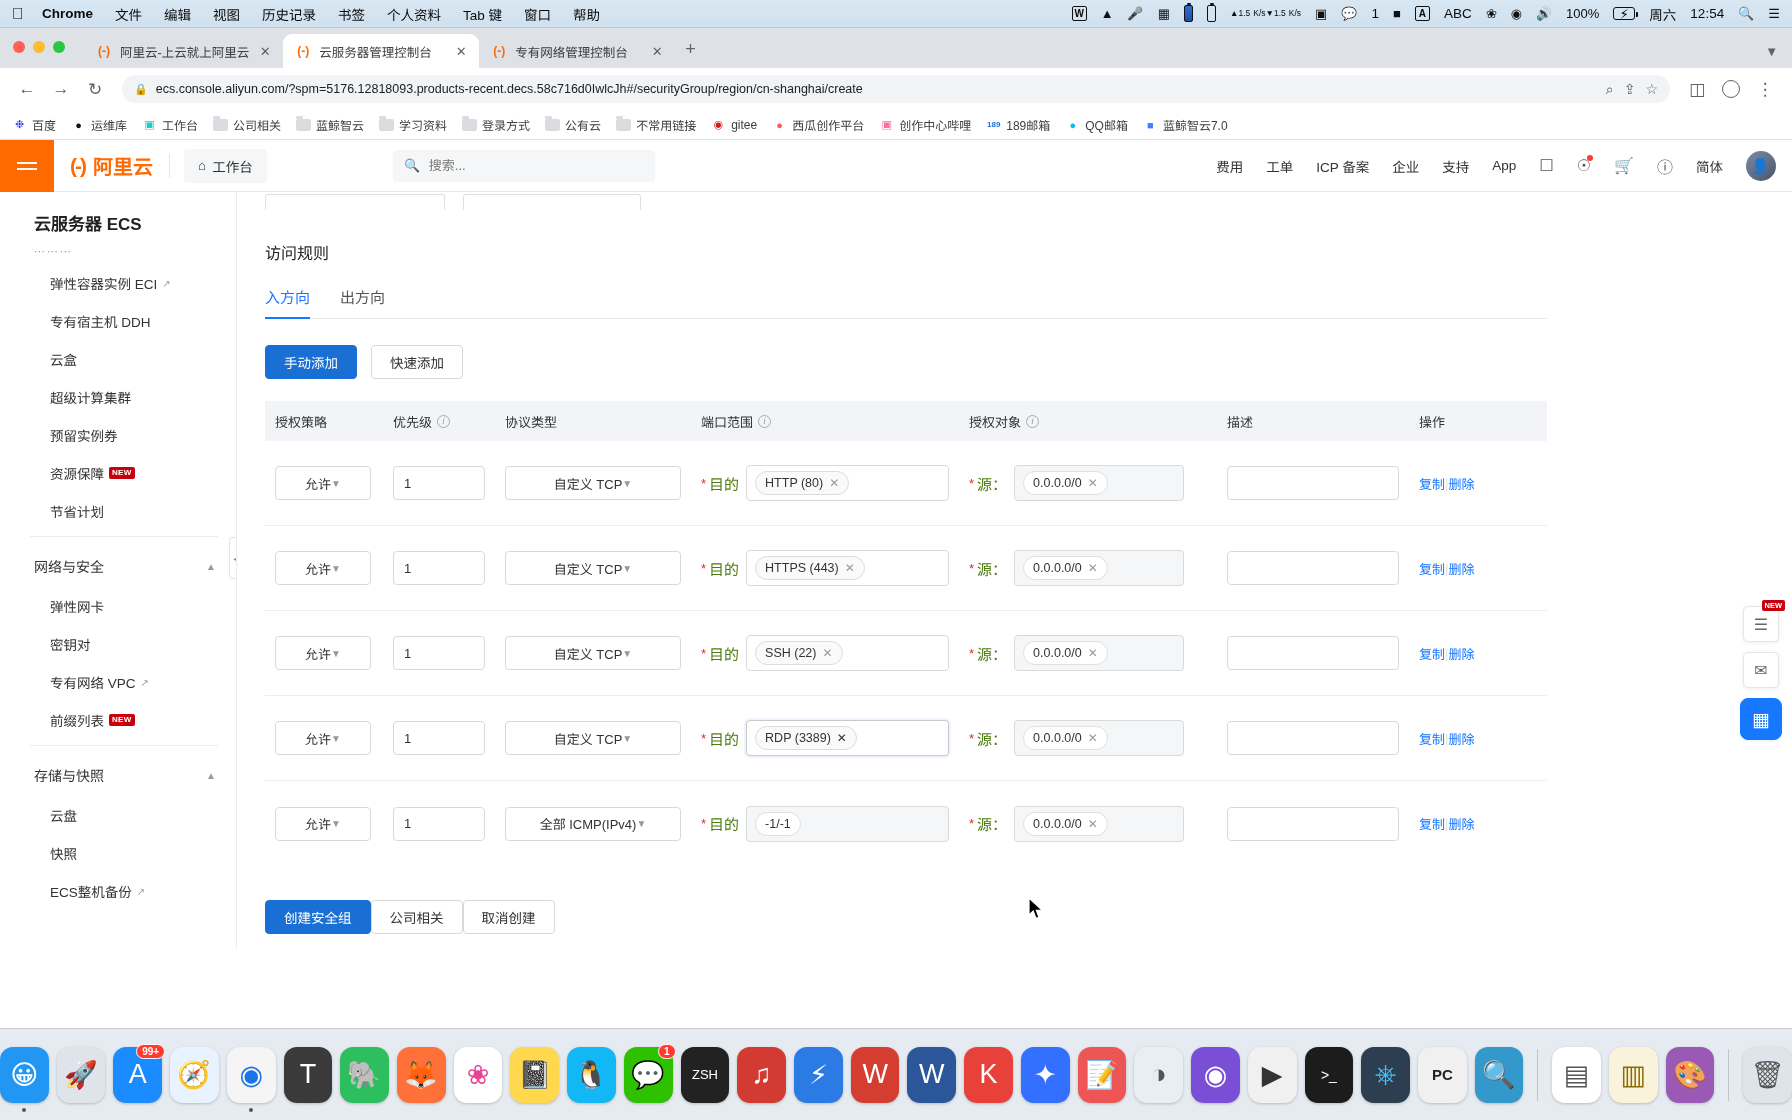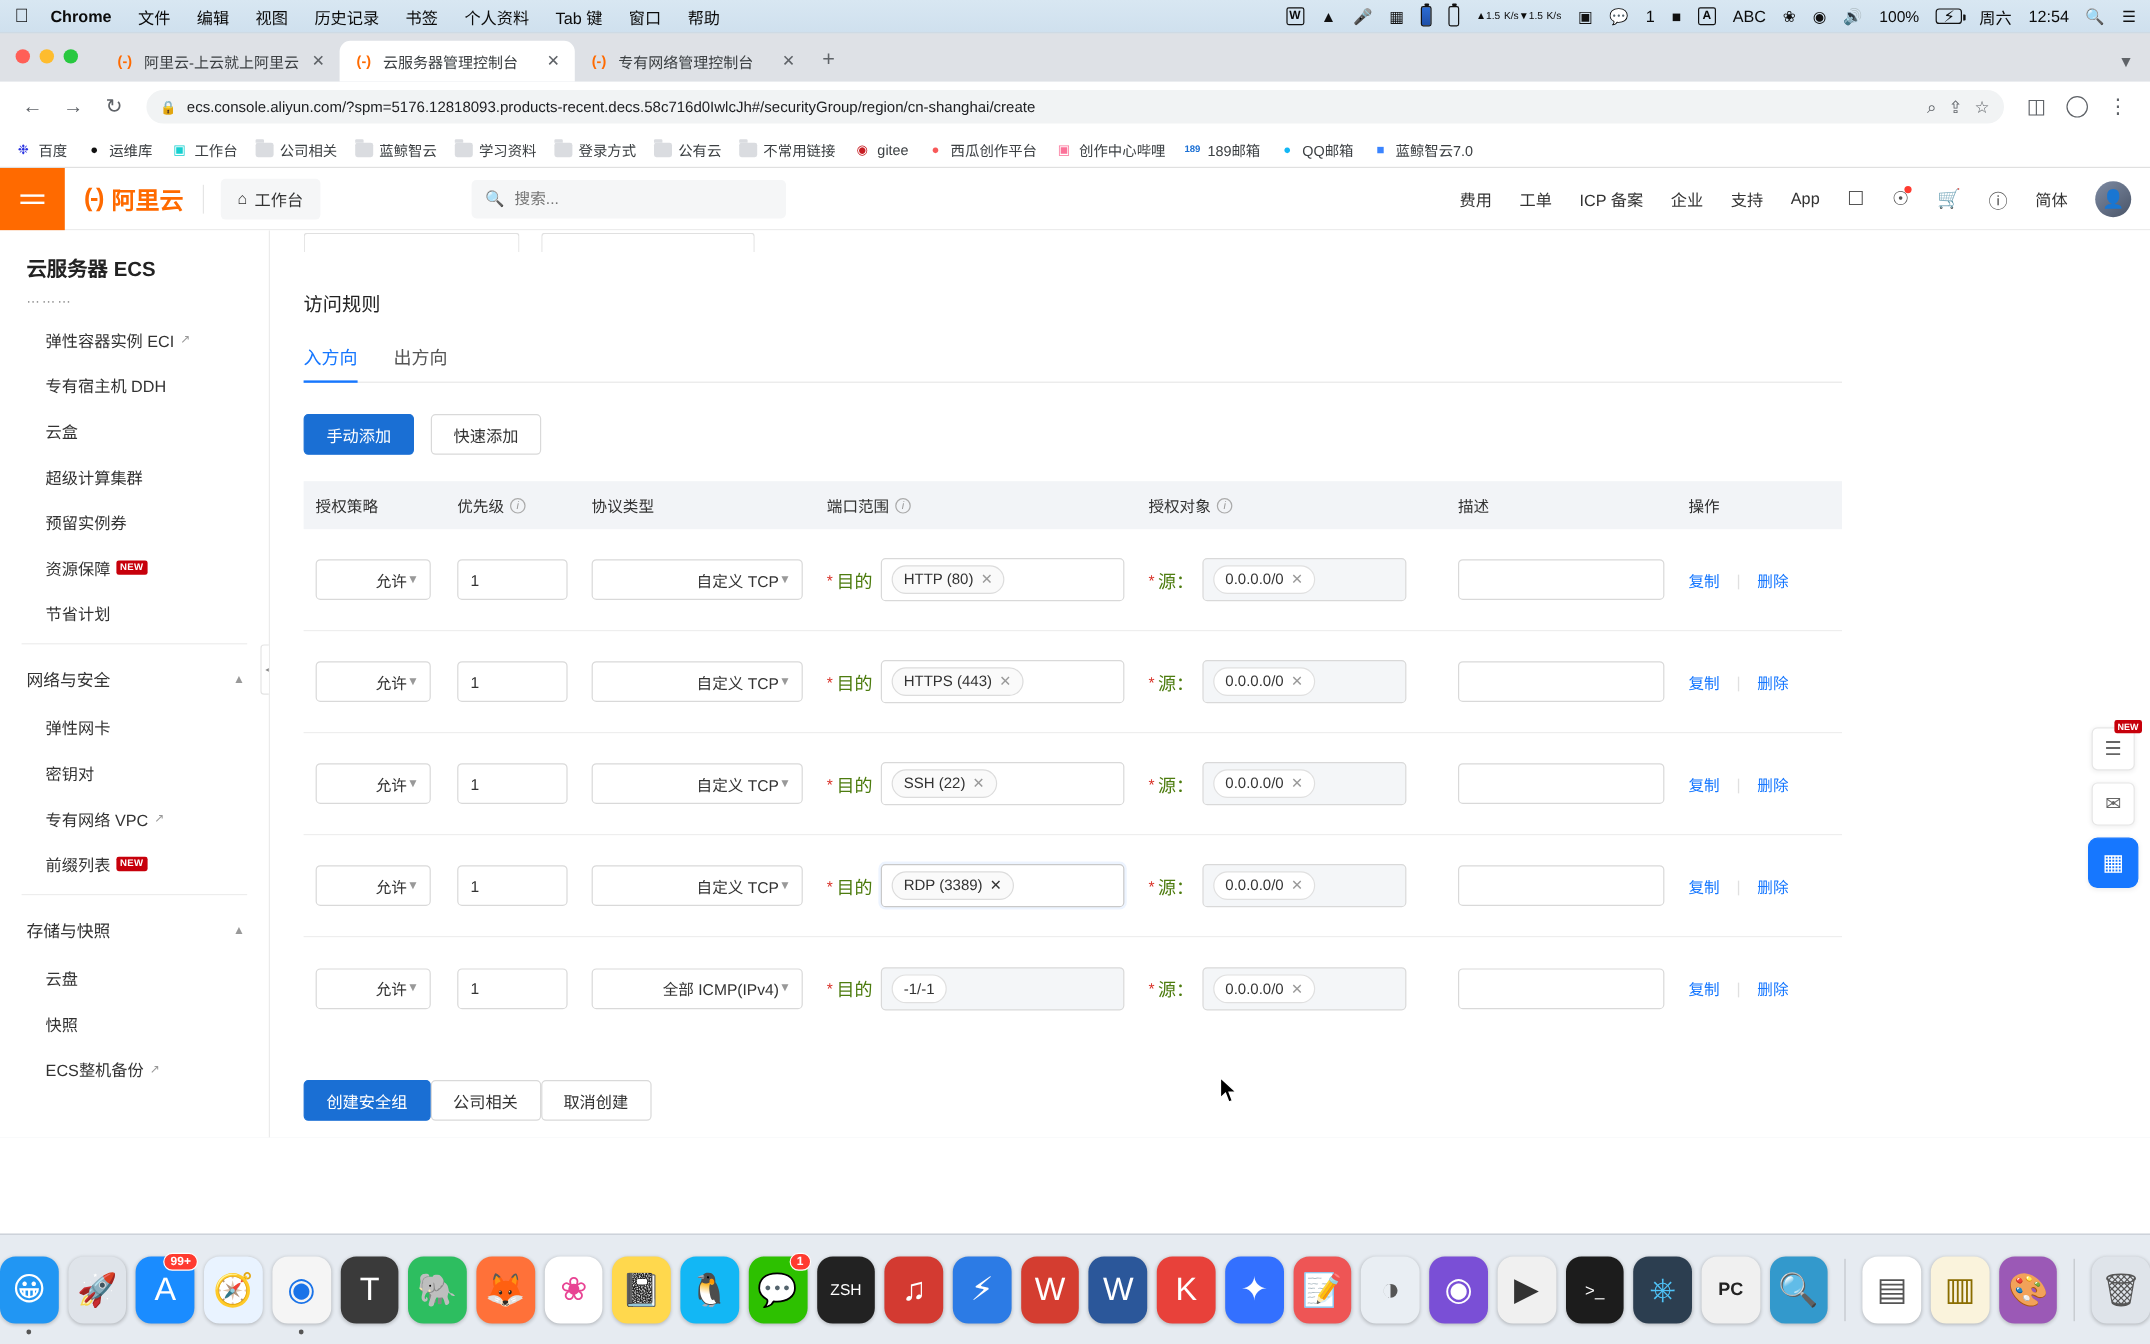--- a/index.html
+++ b/index.html
@@ -99,21 +99,21 @@
                  border-radius: 4px; display: flex; align-items: center; padding: 0 12px; gap: 8px; }
   .search-wrap input { border: 0; background: transparent; outline: none; font-size: 13px;
                        color: #333; width: 100%; font-family: inherit; }
   .hnav { display: flex; align-items: center; gap: 23px; margin-left: auto; margin-right: 16px;
           font-size: 13.5px; color: #333; }
   .hnav .ic { font-size: 16px; color: #555; position: relative; }
   .reddot { position: absolute; top: -1px; right: -2px; width: 6px; height: 6px; background: #ff3b30; border-radius: 50%; }
   .useravatar { width: 30px; height: 30px; border-radius: 50%;
                 background: linear-gradient(140deg,#7e8ba3,#4a5568); display:flex;align-items:center;justify-content:center;color:#fff;font-size:15px;}
 
-  .body-area { display: flex; height: 756px; }
+  .body-area { display: flex; height: 756px; margin-left: 12px; }
   .sidebar { width: 225px; border-right: 1px solid #ebebeb; background: #fff;
              padding-top: 18px; position: relative; overflow: hidden; }
   .sb-title { font-size: 17px; font-weight: bold; color: #222; padding: 0 22px 8px; }
   .sb-dots { padding: 2px 22px 6px; color: #999; letter-spacing: 2px; font-size: 11px; }
   .sb-item { display: flex; align-items: center; gap: 5px; padding: 9px 22px 9px 38px;
              font-size: 13.5px; color: #333; white-space: nowrap; }
   .sb-item.active { background: #e8eef5; color: #1677ff; }
   .sb-group { display:flex; align-items:center; justify-content:space-between;
               padding: 13px 20px 11px 22px; font-size: 14px; color: #333; }
   .sb-sep { height: 1px; background: #ededed; margin: 6px 18px; }
@@ -147,40 +147,40 @@
   .info-i { display:inline-flex; align-items:center; justify-content:center;
             width: 13px; height: 13px; border: 1px solid #aaa; border-radius: 50%;
             font-size: 9px; color: #999; font-style: italic; }
   .trow { display: flex; align-items: center; height: 85px; border-bottom: 1px solid #eee; font-size: 13px; }
   .trow:last-child { border-bottom: 0; }
   .td { padding: 0 10px; display: flex; align-items: center; }
   .c1 { width: 118px; } .c2 { width: 112px; } .c3 { width: 196px; }
   .c4 { width: 268px; } .c5 { width: 258px; } .c6 { width: 192px; } .c7 { width: 138px; }
 
   .sel { width: 96px; height: 34px; border: 1px solid #d9d9d9; border-radius: 4px;
-         display: flex; align-items: center; justify-content: flex-end;
+         display: flex; align-items: center; justify-content: center;
          padding: 0 9px; background: #fff; color: #333; font-size: 13px; }
   .sel.wide { width: 178px; }
   .sel .cd { color: #999; font-size: 10px; }
   .inp { width: 100px; height: 34px; border: 1px solid #d9d9d9; border-radius: 4px;
          display: flex; align-items: center; padding: 0 10px; background: #fff; font-size: 13px; color: #333; }
   .req { color: #d93026; margin-right: 3px; font-size: 13px; }
   .fieldlabel { font-size: 15px; color: #4d7c0f; margin-right: 7px; white-space: nowrap; }
   .tagbox { height: 36px; border: 1px solid #d9d9d9; border-radius: 4px; display: flex;
             align-items: center; padding: 0 8px; background: #fff; text-align: right; }
   .tagbox.w1 { width: 204px; } .tagbox.w2 { width: 170px; }
   .tagbox.focused { box-shadow: 0 0 0 2px rgba(22,119,255,.08); border-color:#c9c9c9; }
   .tagbox.grey { background: #f4f6f8; }
   .chip { display: inline-flex; align-items: center; gap: 6px; height: 24px;
           border: 1px solid #dcdcdc; border-radius: 13px; padding: 0 9px;
           background: #fafafa; font-size: 12.5px; color: #333; }
   .chip .x { color: #999; font-size: 12px; }
   .chip.plain { border-color: #e0e0e0; background: #fff; }
   .descinp { width: 176px; height: 34px; border: 1px solid #d9d9d9; border-radius: 4px; background: #fff; }
-  .ops { display: flex; gap: 14px; color: #1677ff; font-size: 13px; align-items: center; }
+  .ops { display: flex; color: #1677ff; font-size: 13px; align-items: center; }
   .ops .divv { color: #e0e0e0; }
 
   .bottomrow { display: flex; margin-top: 34px; }
 
   .floatcol { position: absolute; right: 10px; top: 414px; display: flex; flex-direction: column; gap: 10px; align-items: center; }
   .fbtn { width: 36px; height: 36px; background: #fff; border: 1px solid #e6e6e6;
           border-radius: 5px; display: flex; align-items: center; justify-content: center;
           font-size: 16px; color: #666; position: relative; box-shadow: 0 1px 4px rgba(0,0,0,.07); }
   .fbtn.blue { background: #1677ff; color: #fff; border-color: #1677ff; width: 42px; height: 42px; border-radius: 8px; font-size: 19px; }
   .fnew { position: absolute; top: -7px; right: -7px; background: #c7000b; color: #fff;

